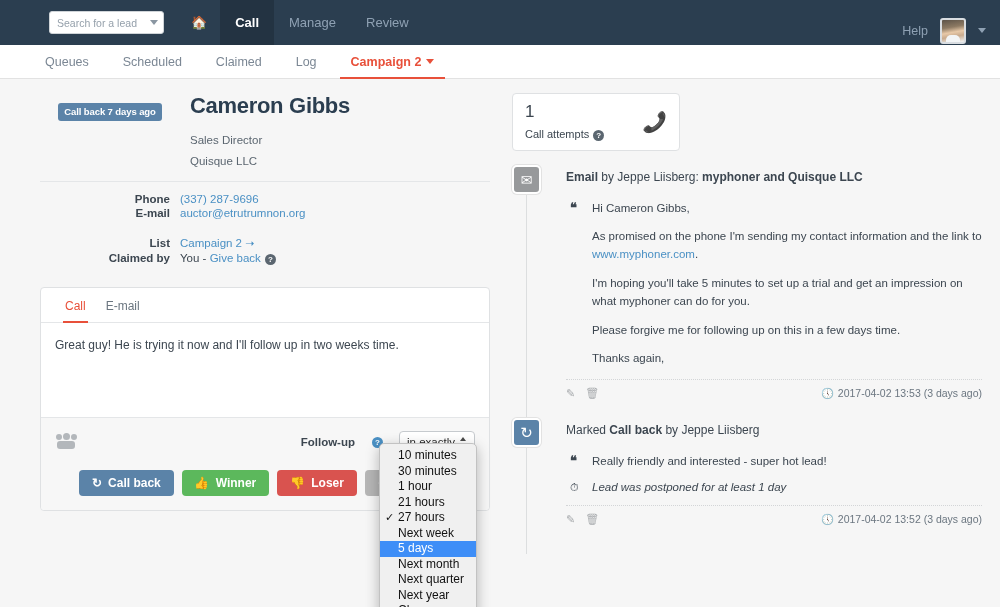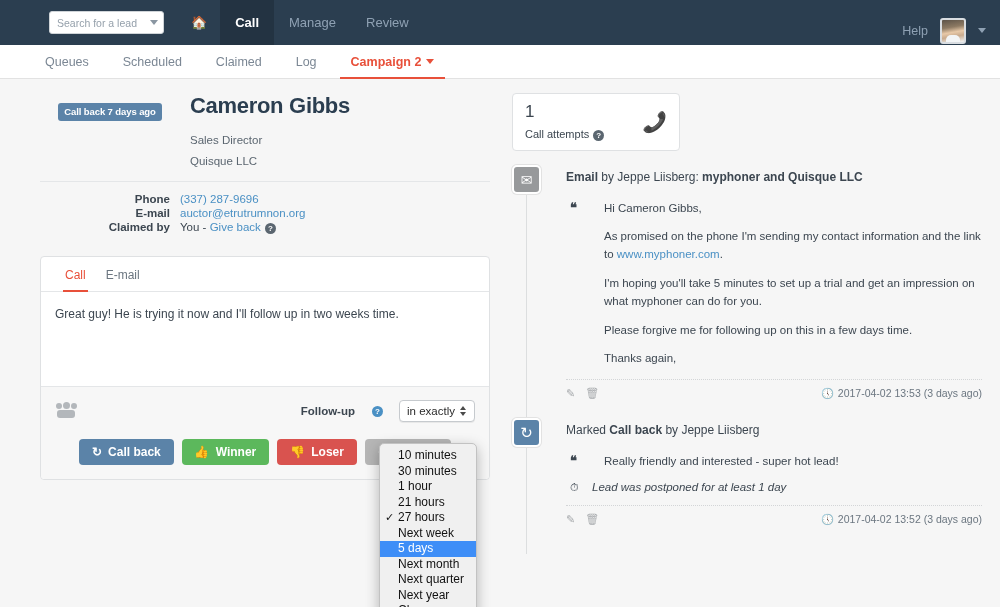--- a/index.html
+++ b/index.html
@@ -217,21 +217,21 @@
     border-radius: 5px; border: 2px solid #ffffff; box-shadow: 0 0 0 1px #e2e2e2;
     display: flex; align-items: center; justify-content: center;
     color: #ffffff; font-size: 14px;
   }
   .tl-icon.mail { background: #97999b; }
   .tl-icon.callback { background: #5b83a8; font-size: 15px; }
   .tl-head { font-size: 12px; color: #3c4650; line-height: 1.3; padding-top: 5px; }
   .tl-head b { font-weight: bold; }
   .tl-quote { display: flex; margin-top: 14px; }
   .quote-mark { width: 26px; color: #3c4650; font-size: 13px; font-weight: bold; flex-shrink: 0; padding-left: 4px; }
-  .quote-body { font-size: 11.5px; color: #3c4650; line-height: 1.55; margin-left: 12px; }
+  .quote-body { font-size: 11.5px; color: #3c4650; line-height: 1.55; }
   .quote-body p { margin: 0 0 11px 0; }
   .quote-body p:last-child { margin-bottom: 0; }
   .quote-body a { color: #4a90c4; text-decoration: none; }
   .clock-line { display: flex; margin-top: 10px; align-items: flex-start; }
   .clock-ic { width: 26px; padding-left: 4px; font-size: 11px; color: #3c4650; flex-shrink: 0; }
   .clock-txt { font-size: 11.5px; color: #3c4650; font-style: italic; }
   .tl-footer {
     margin-top: 11px; border-top: 1px dotted #d3d5d7; padding-top: 7px;
     display: flex; justify-content: space-between; align-items: center;
   }
@@ -292,20 +292,24 @@
 
       <div class="field-row">
         <div class="field-label">Phone</div>
         <div class="field-value"><a>(337) 287-9696</a></div>
       </div>
       <div class="field-row tight">
         <div class="field-label">E-mail</div>
         <div class="field-value"><a>auctor@etrutrumnon.org</a></div>
       </div>
 
+      <div class="field-row" style="margin-top:18px">
+        <div class="field-label">List</div>
+        <div class="field-value"><a>Campaign 2</a> <span class="arrow-r">➝</span></div>
+      </div>
       <div class="field-row tight">
         <div class="field-label">Claimed by</div>
         <div class="field-value dark"><span>You - </span><a style="color:#4a90c4">Give back</a> <span class="qmark">?</span></div>
       </div>
 
       <div class="note-panel">
         <div class="note-tabs">
           <div class="note-tab active">Call</div>
           <div class="note-tab">E-mail</div>
         </div>

